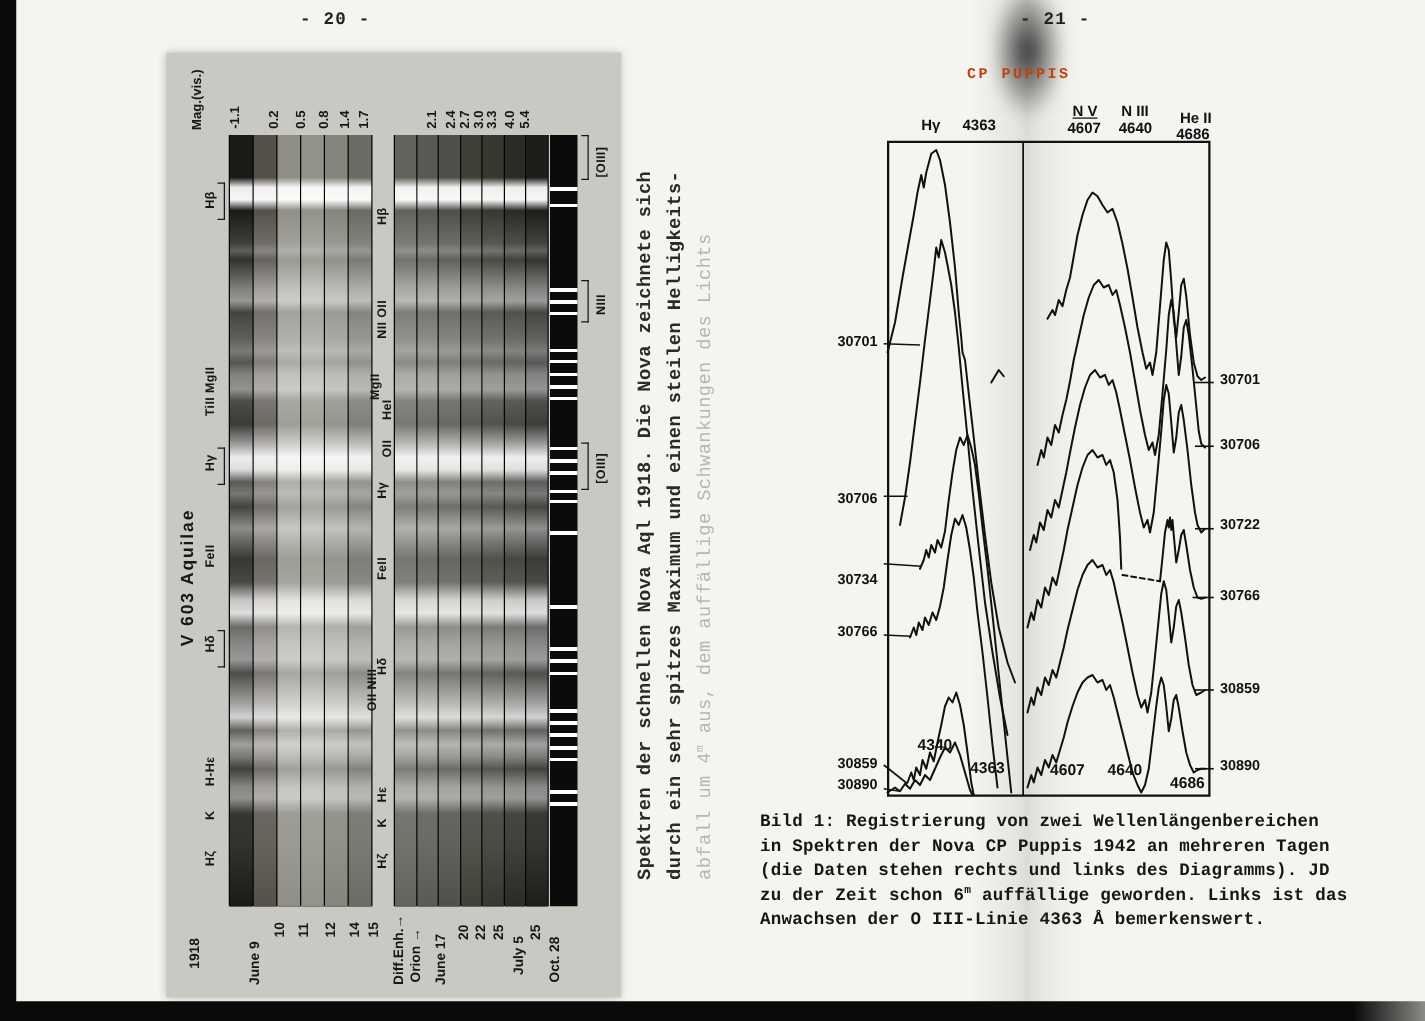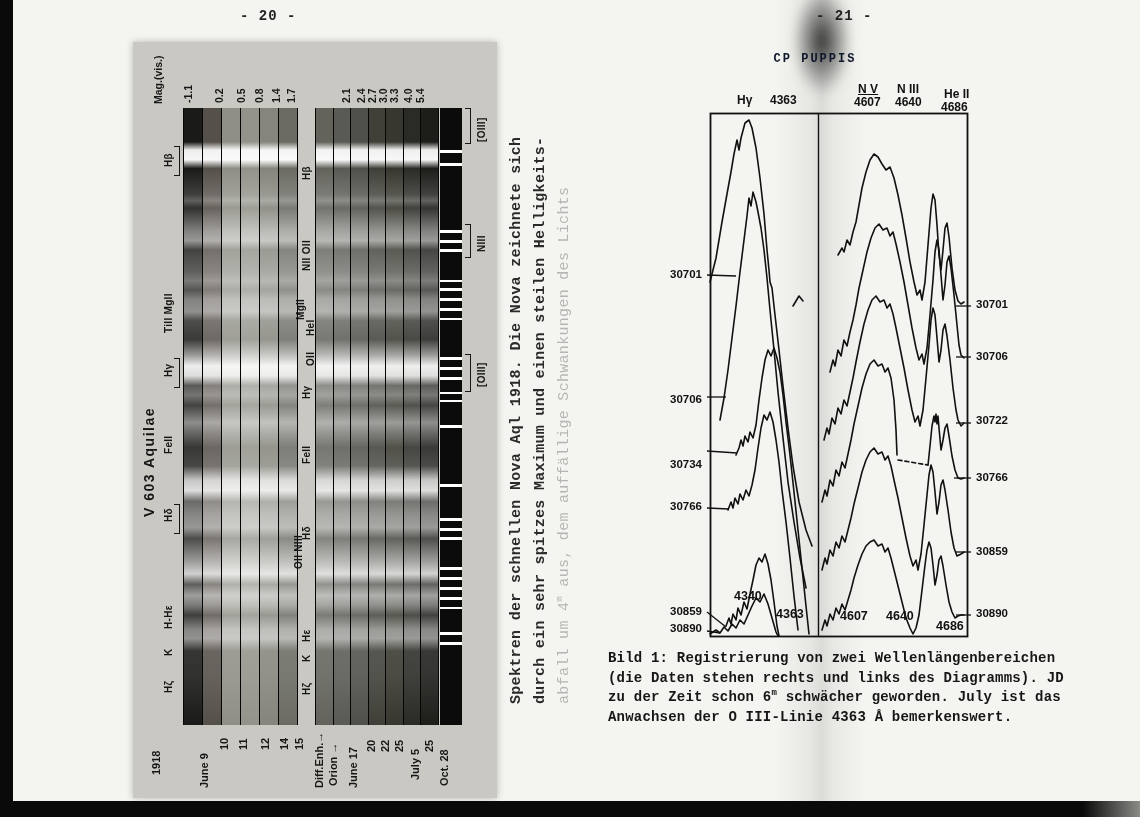--- a/index.html
+++ b/index.html
@@ -63,21 +63,21 @@
   .ll{font:700 10px "Liberation Sans",sans-serif;letter-spacing:0.3px;}
   .date{font:700 11px "Liberation Sans",sans-serif;}
   .objname{font:700 14px "Liberation Sans",sans-serif;letter-spacing:1.5px;}
   .rbracket{position:absolute;width:5px;border:1.5px solid #161616;border-left:none;}
   
   .rotcap{left:245px;top:372px;width:592px;height:72px;transform:rotate(-90deg);
     font:700 15px "Liberation Mono",monospace;line-height:24px;letter-spacing:0.3px;color:#2a2a2a;}
   .rotcap .faint{color:rgba(80,80,80,0.38);font-weight:400;}
   sup.tw{font-size:9px;vertical-align:super;line-height:0;}
   
-  .figtitle{font:700 12px "Liberation Mono",monospace;letter-spacing:2px;color:#0f172a;text-align:center;}
+  .figtitle{font:700 12px "Liberation Mono",monospace;letter-spacing:2px;color:#c2410c;text-align:center;}
   .hdr{font:700 12px "Liberation Sans",sans-serif;color:#111;white-space:nowrap;}
   .jd{font:700 11.5px "Liberation Sans",sans-serif;color:#111;white-space:nowrap;}
   .jd.r{text-align:right;}
   svg text{font:700 12.5px "Liberation Sans",sans-serif;fill:#111;}
   
   .caption{left:608px;top:649px;width:476px;font:700 14px "Liberation Mono",monospace;
     line-height:19.5px;letter-spacing:0.2px;color:#161616;}
 </style>
 </head>
 <body>
@@ -248,19 +248,20 @@
     </g>
     <text x="28" y="490">4340</text>
     <text x="70" y="508">4363</text>
     <text x="134" y="510">4607</text>
     <text x="180" y="510">4640</text>
     <text x="230" y="520">4686</text>
   </svg>
 
   <div class="abs caption">
     <div>Bild 1: Registrierung von zwei Wellenlängenbereichen</div>
+    <div>in Spektren der Nova CP Puppis 1942 an mehreren Tagen</div>
     <div>(die Daten stehen rechts und links des Diagramms). JD</div>
-    <div><span>zu der Zeit schon 6</span><sup class="tw">m</sup><span> schwächer geworden. July ist das</span></div>
+    <div><span>zu der Zeit schon 6</span><sup class="tw">m</sup><span> auffällige geworden. Links ist das</span></div>
     <div>Anwachsen der O III-Linie 4363 Å bemerkenswert.</div>
   </div>
 
   <div class="abs edge-bottom"></div>
 </div>
 
 </body></html>

